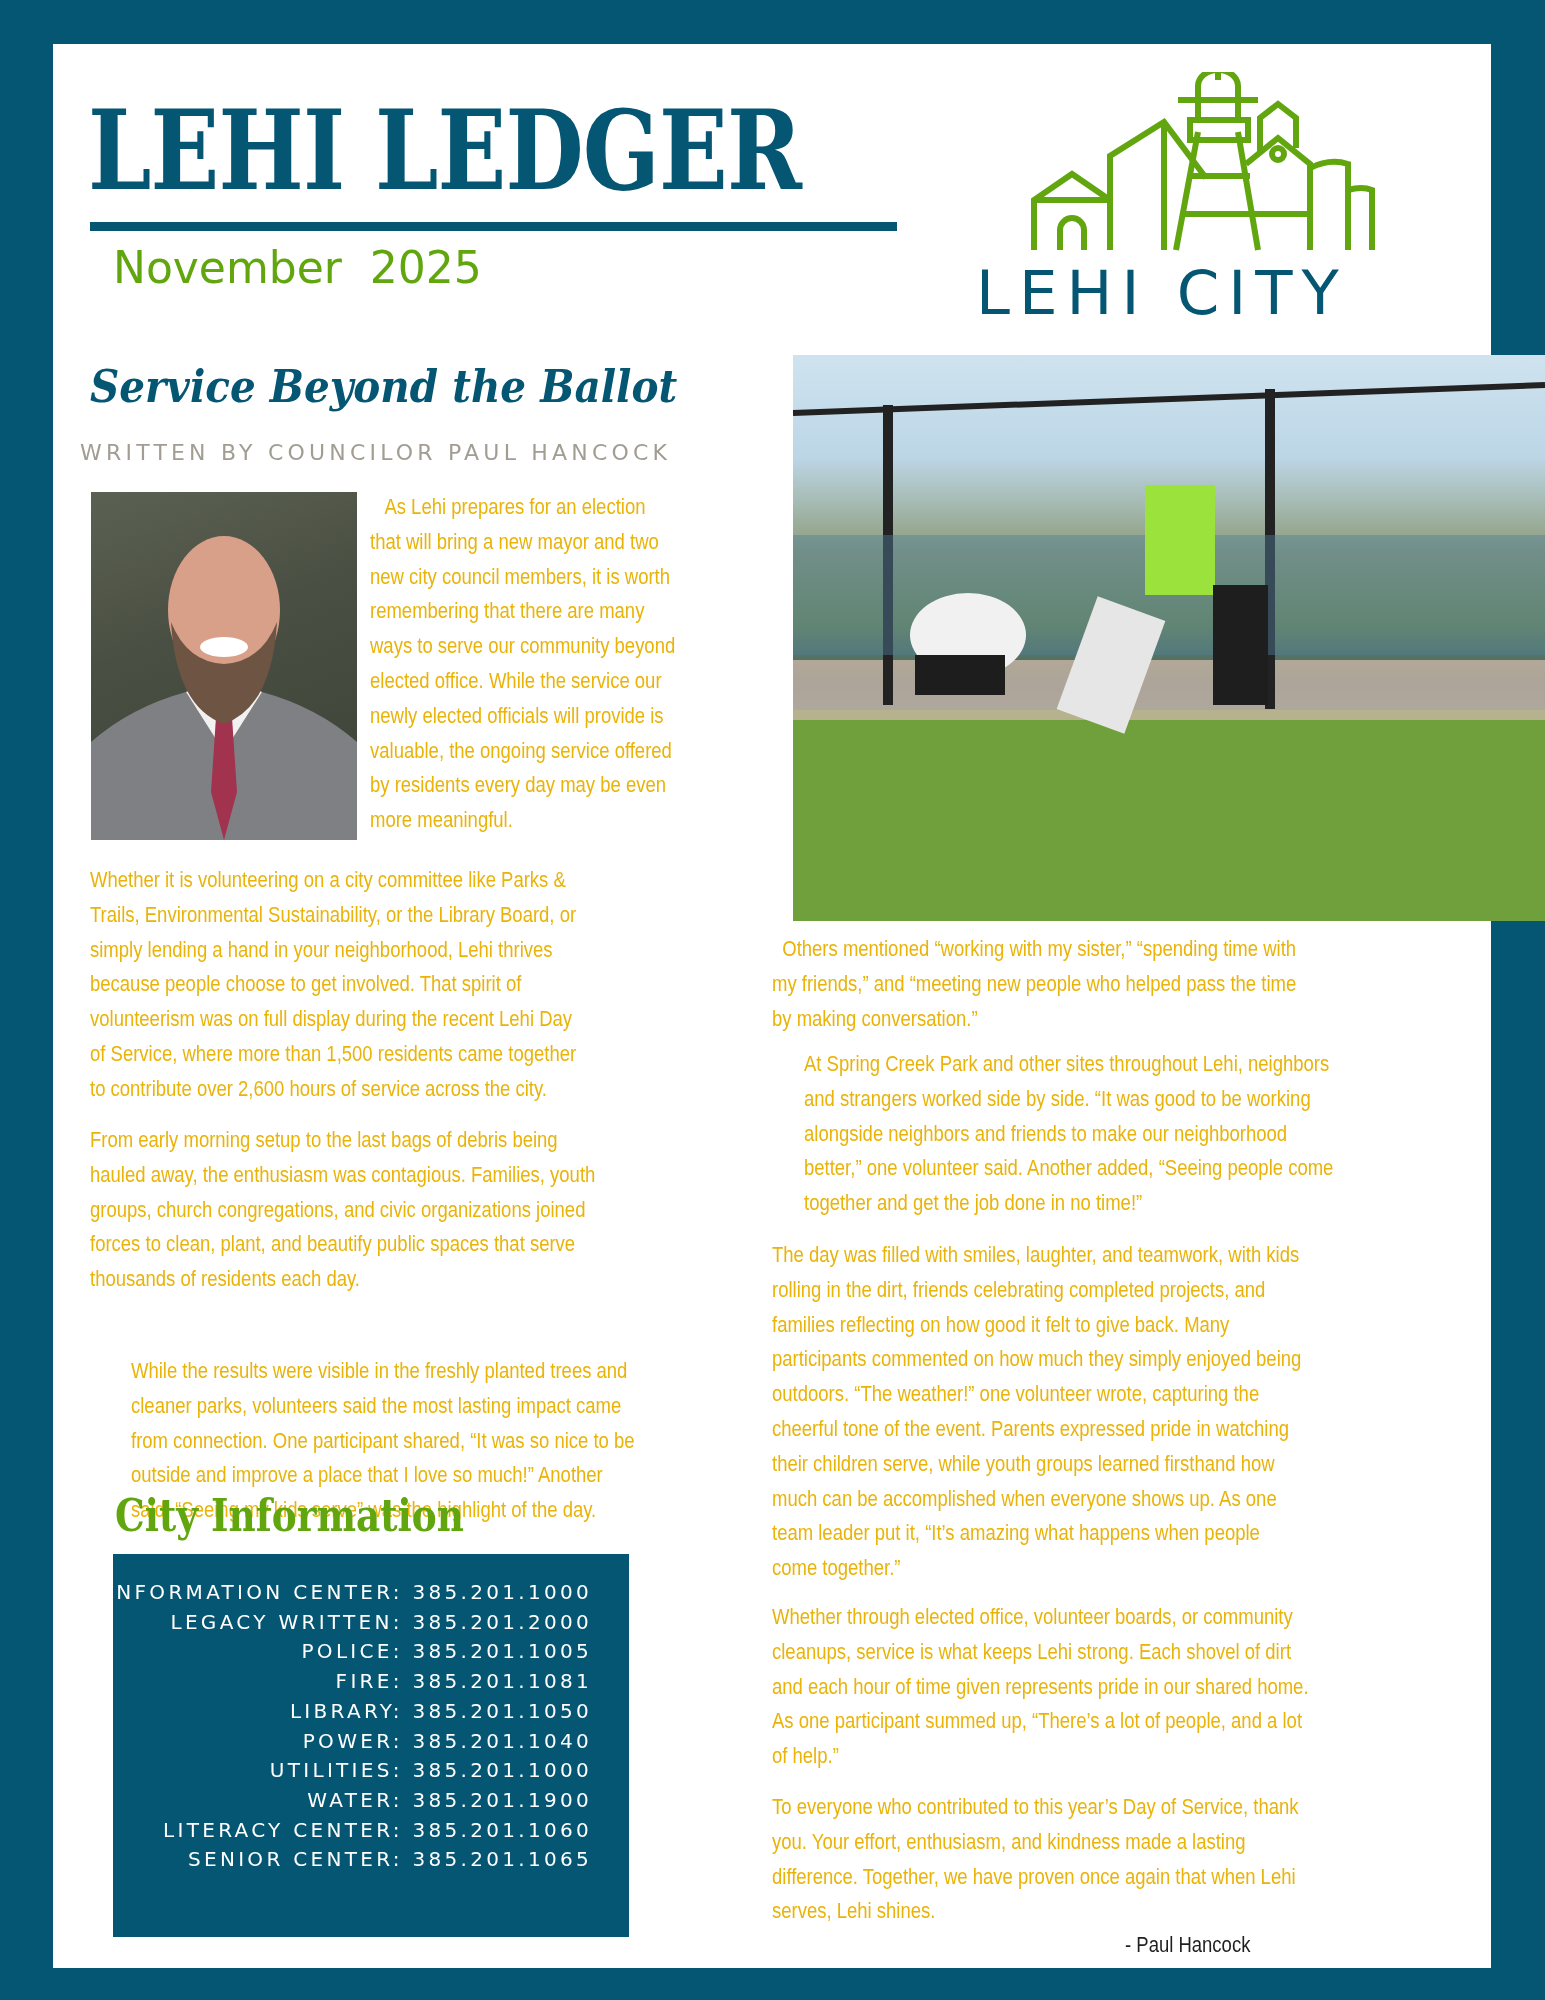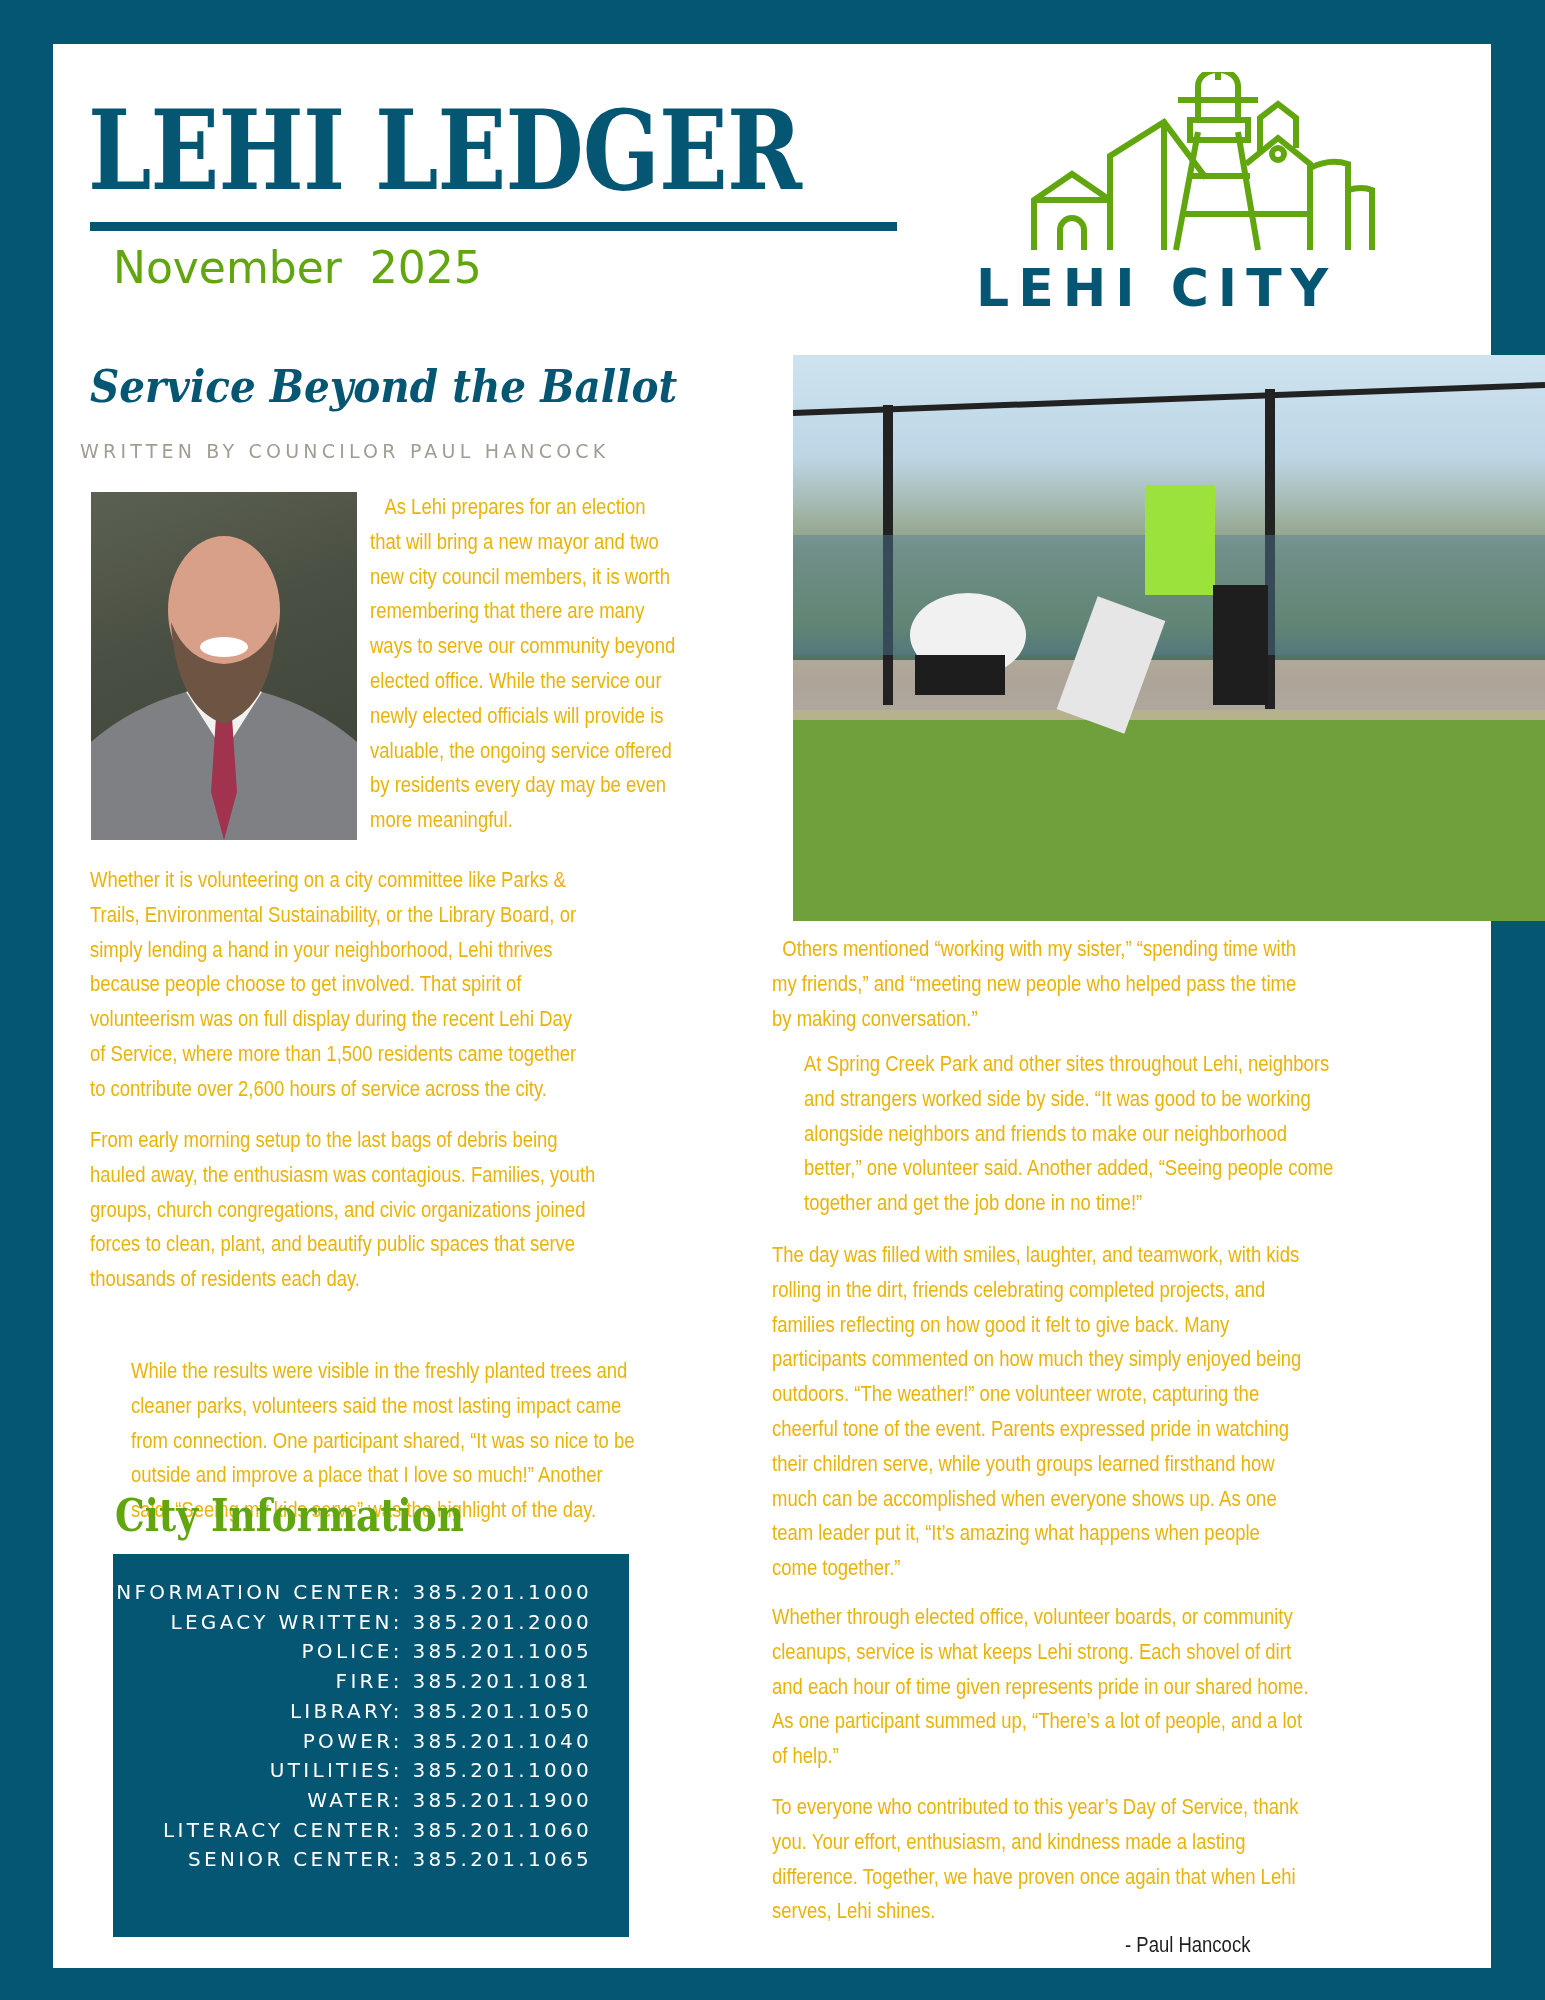--- a/index.html
+++ b/index.html
@@ -22,30 +22,30 @@
   }
   .masthead-rule {
     left: 90px; top: 222px; width: 807px; height: 9px; background: #045673;
   }
   .issue-date {
     left: 113px; top: 242px; font-size: 44px; color: #62a60f;
     white-space: pre; font-family: "DejaVu Sans", sans-serif;
   }
   .logo { left: 1030px; top: 72px; width: 345px; height: 180px; }
   .logo-word {
-    left: 976px; top: 262px; font-family: "DejaVu Sans", sans-serif; font-weight: bold;
-    font-size: 52px; line-height: 1; color: #045673; letter-spacing: 9px; white-space: nowrap;
+    left: 976px; top: 262px; font-family: "DejaVu Sans", sans-serif; font-weight: normal;
+    font-size: 61px; line-height: 1; color: #045673; letter-spacing: 9px; white-space: nowrap;
   }
   .article-title {
     left: 90px; top: 360px; font-family: "DejaVu Serif", serif; font-style: italic; font-weight: bold;
     font-size: 45px; color: #045673; white-space: nowrap;
     transform: scaleX(0.9); transform-origin: left top;
   }
   .byline {
-    left: 80px; top: 440px; font-size: 19px; letter-spacing: 4.2px;
+    left: 80px; top: 440px; font-size: 22px; letter-spacing: 4.2px;
     color: #a29d93; white-space: nowrap; font-family: "DejaVu Sans", sans-serif;
   }
   .portrait {
     left: 91px; top: 492px; width: 266px; height: 348px; overflow: hidden;
     background: linear-gradient(160deg, #5b6152 0%, #4a4f43 40%, #3d4238 100%);
   }
   .photo-main {
     left: 793px; top: 355px; width: 752px; height: 566px; overflow: hidden;
     background: linear-gradient(180deg, #cfe3ef 0%, #bcd6e6 18%, #8c9c7a 35%, #6f8a56 48%, #3d5d72 58%, #4d7b93 68%, #7aa34a 78%, #6a9a38 100%);
   }

